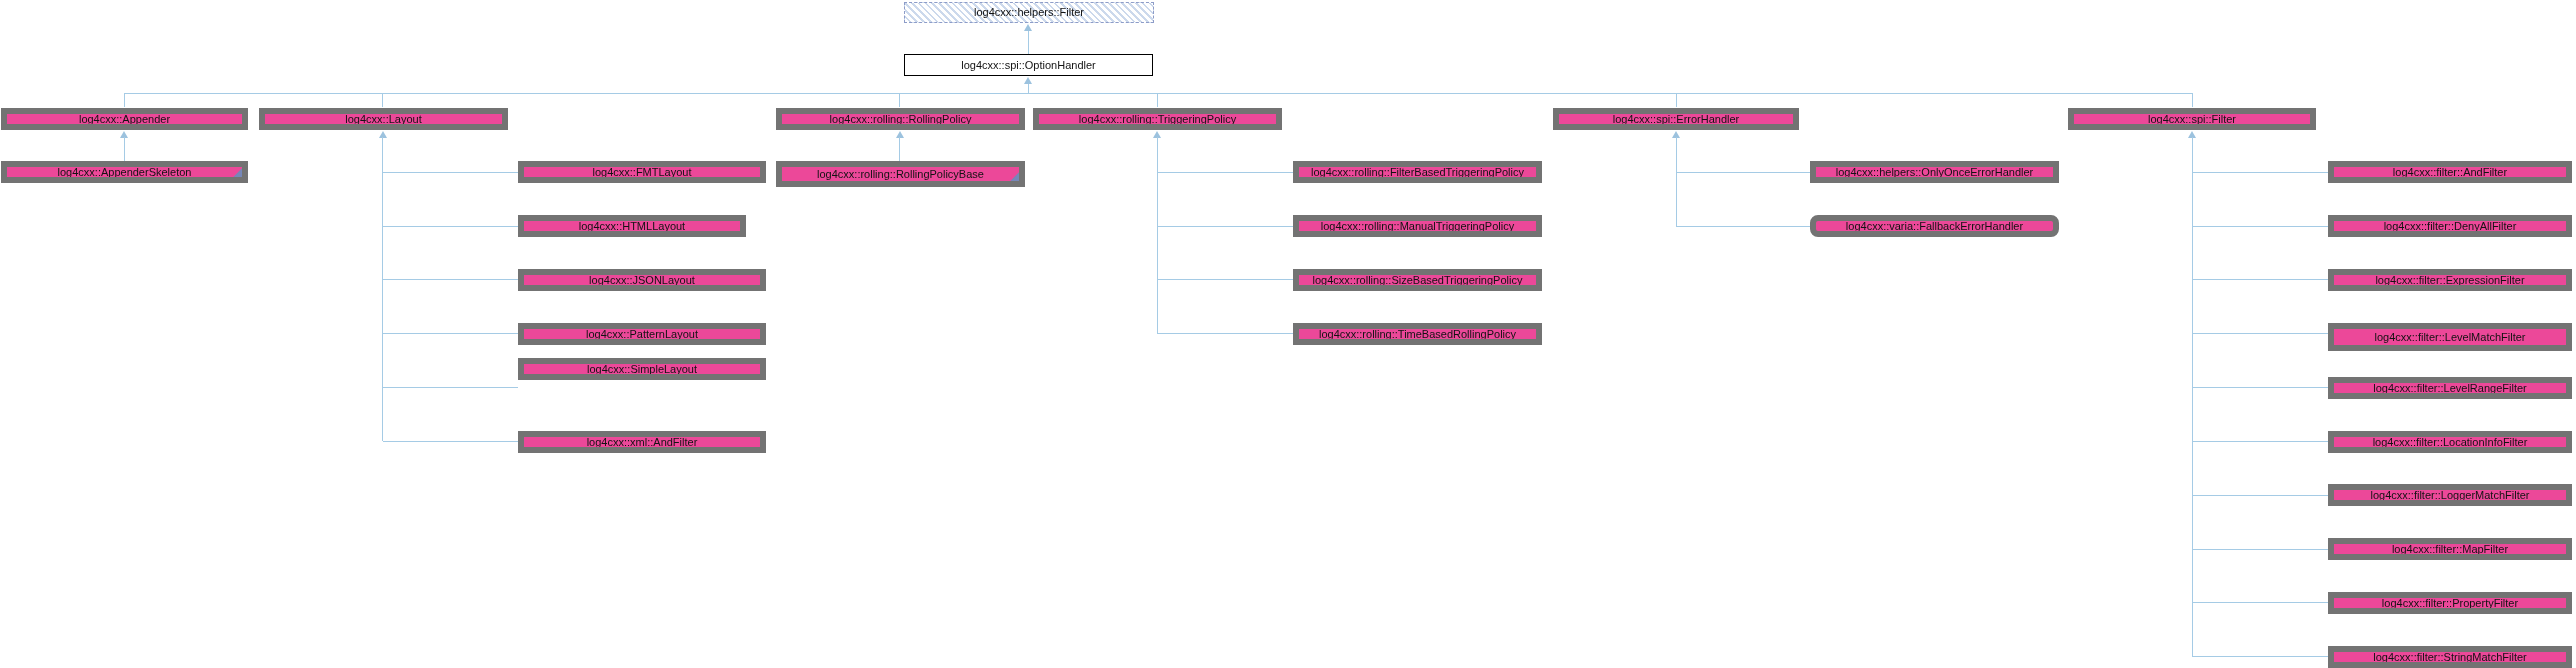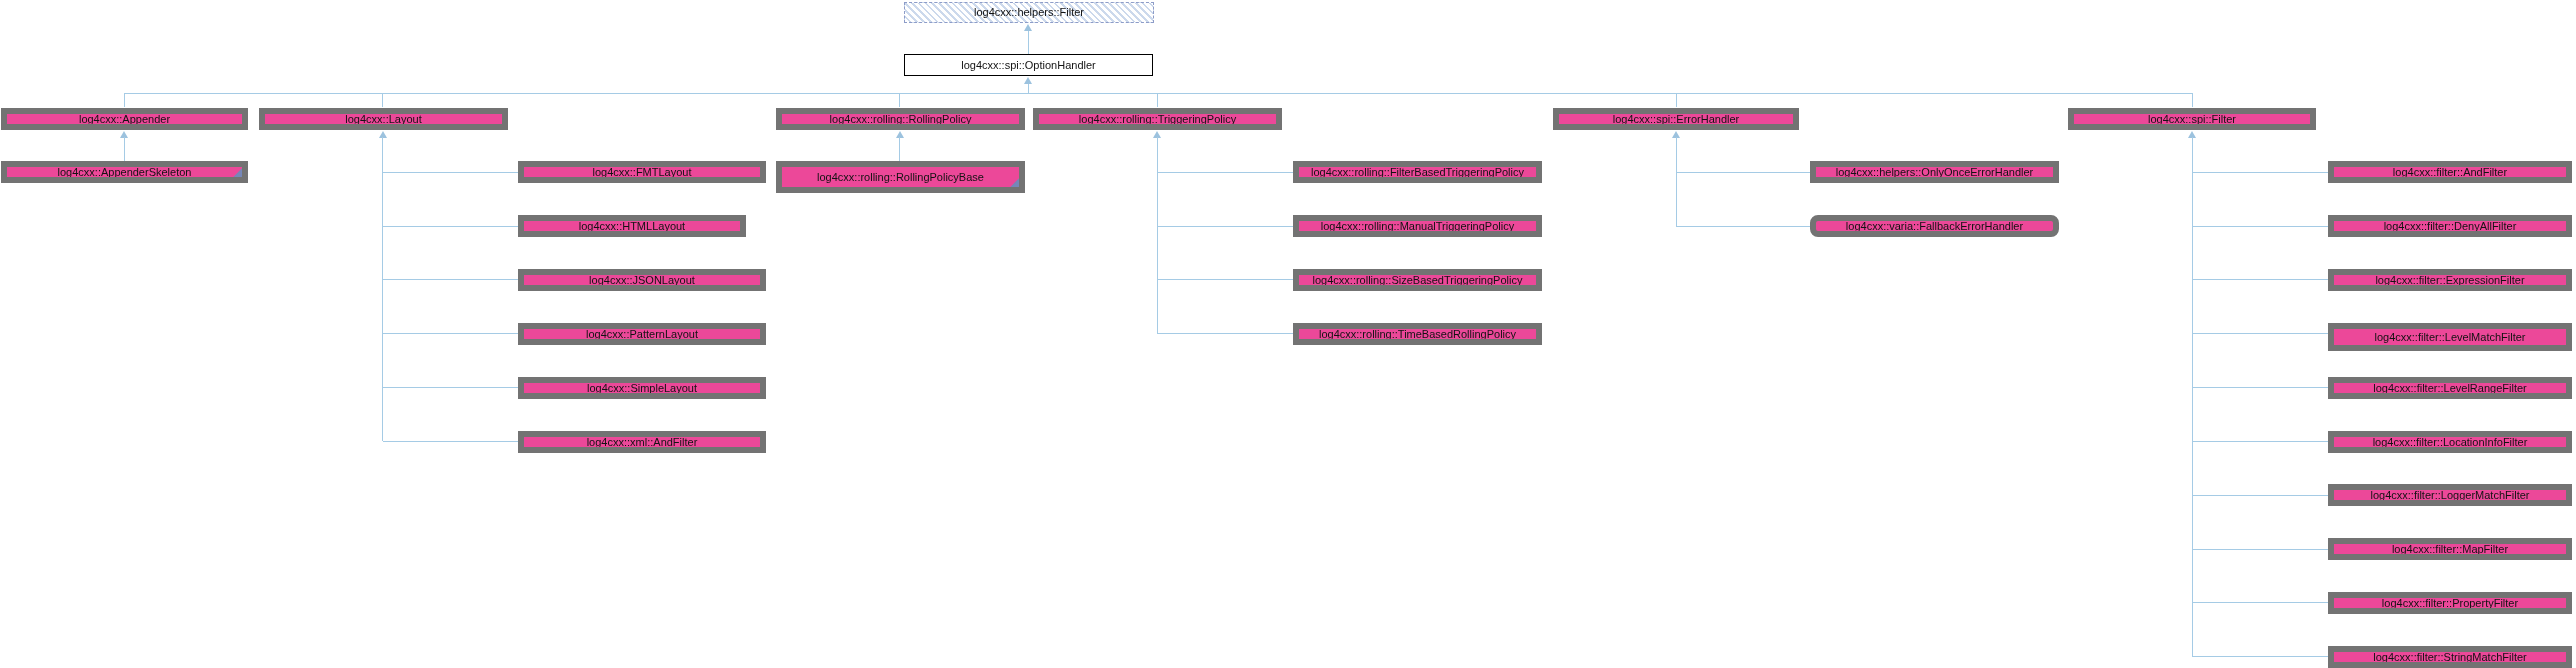--- a/index.html
+++ b/index.html
@@ -77,33 +77,33 @@
     </div>
     <div class="node" style="left: 518px; top: 215px; width: 228px; height: 22px;">
       <span>log4cxx::HTMLLayout</span>
     </div>
     <div class="node" style="left: 518px; top: 269px; width: 248px; height: 22px;">
       <span>log4cxx::JSONLayout</span>
     </div>
     <div class="node" style="left: 518px; top: 323px; width: 248px; height: 22px;">
       <span>log4cxx::PatternLayout</span>
     </div>
-    <div class="node" style="left: 518px; top: 377px; width: 248px; height: 22px;">
+    <div class="node" style="left: 518px; top: 358px; width: 248px; height: 22px;">
       <span>log4cxx::SimpleLayout</span>
     </div>
     <div class="node" style="left: 518px; top: 431px; width: 248px; height: 22px;">
       <span>log4cxx::xml::AndFilter</span>
     </div>
     <div class="edge edge-v" style="left: 899px; top: 93px; height: 14.4px;"></div>
     <div class="node" style="left: 776px; top: 108px; width: 249px; height: 22px;">
       <span>log4cxx::rolling::RollingPolicy</span>
     </div>
     <div class="arrow" style="left: 896px; top: 131px;"></div>
     <div class="edge edge-v" style="left: 899px; top: 137px; height: 24px;"></div>
-    <div class="node" style="left: 776px; top: 161px; width: 249px; height: 32px;">
+    <div class="node" style="left: 776px; top: 161px; width: 249px; height: 26px;">
       <span>log4cxx::rolling::RollingPolicyBase</span>
       <div class="fold"></div>
     </div>
     <div class="edge edge-v" style="left: 1157px; top: 93px; height: 14.4px;"></div>
     <div class="node" style="left: 1033px; top: 108px; width: 249px; height: 22px; text-align: center;">
       <span>log4cxx::rolling::TriggeringPolicy</span>
     </div>
     <div class="arrow" style="left: 1153px; top: 131px;"></div>
     <div class="edge edge-v" style="left: 1157px; top: 137px; height: 197px;"></div>
     <div class="edge edge-h" style="left: 1158px; top: 172px; width: 135px;"></div>

